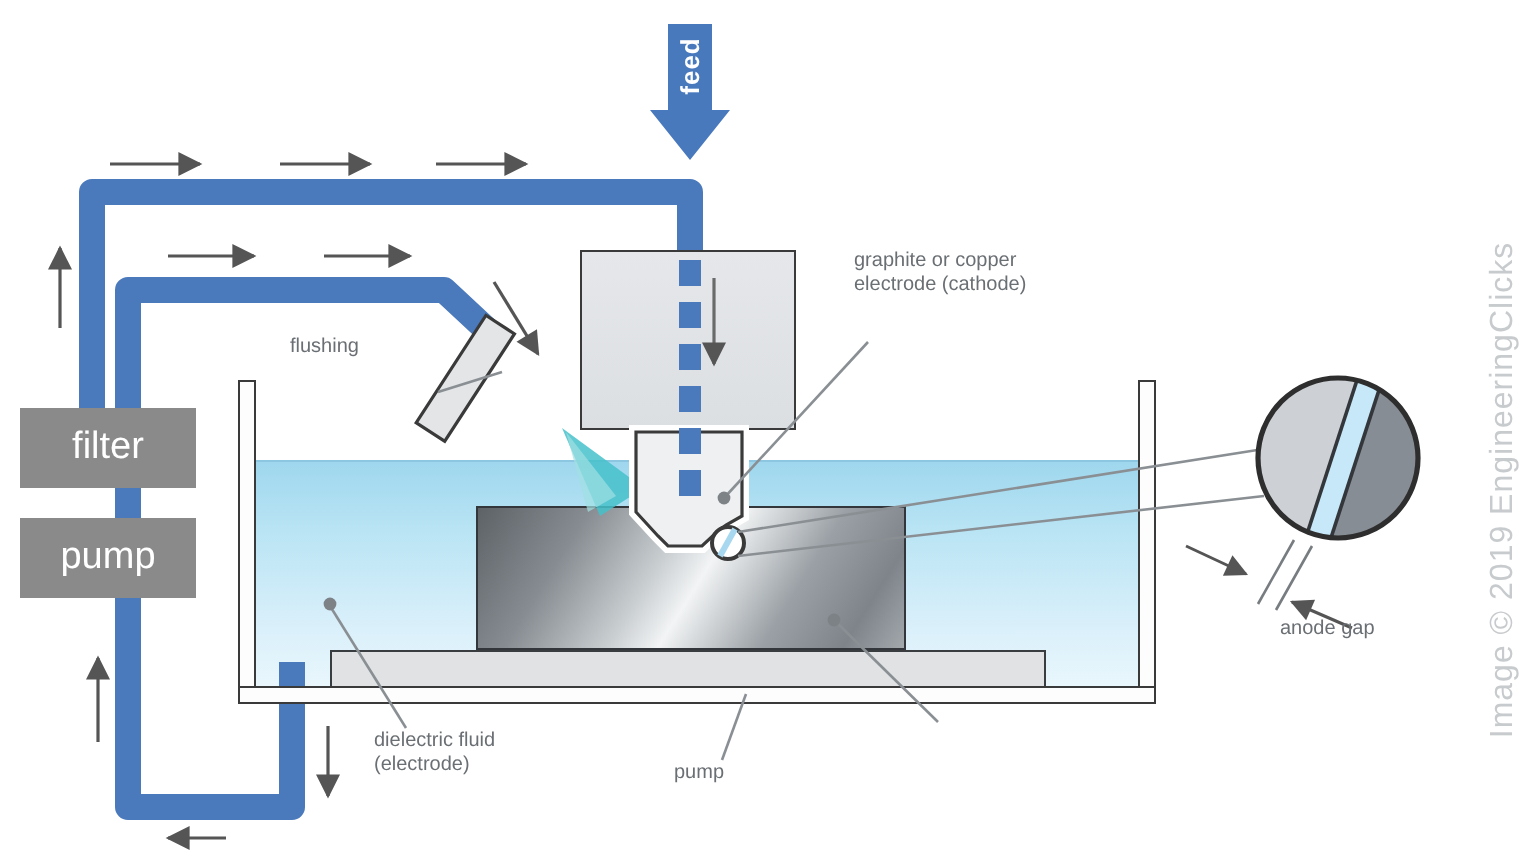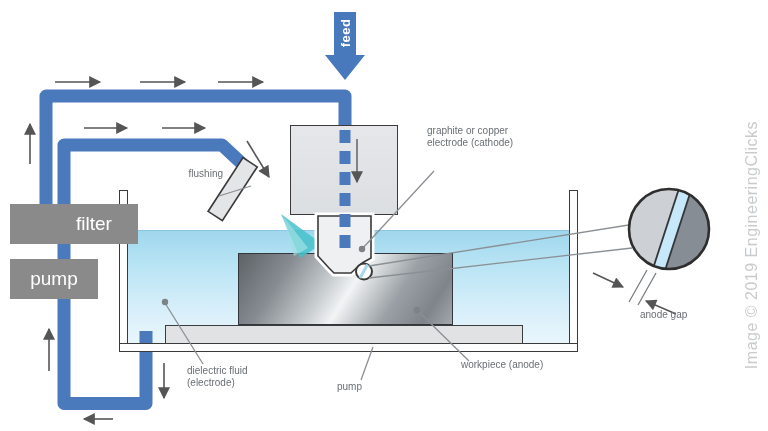--- a/index.html
+++ b/index.html
@@ -28,30 +28,30 @@
     background:#e0e2e4;border:1.2px solid #3a3d40;box-sizing:border-box;}
 
   
   #electrode-block{left:290px;top:125px;width:108px;height:90px;
     background:linear-gradient(180deg,#e5e7ea 0%,#dcdfe2 100%);
     border:1.6px solid #3a3a3a;box-sizing:border-box;}
 
   
   .gbox{background:#8a8a8a;color:#ffffff;font-size:19px;
         display:flex;align-items:center;justify-content:center;}
-  #filter-box{left:10px;top:204px;width:88px;height:40px;padding-left:40px;}
+  #filter-box{left:10px;top:204px;width:88px;height:40px;}
   #pump-box {left:10px;top:259px;width:88px;height:40px;}
 
   
   #feed-label{left:345px;top:33px;color:#ffffff;font-size:13px;font-weight:bold;
     letter-spacing:.5px;transform:translate(-50%,-50%) rotate(-90deg);white-space:nowrap;}
 
   
   .lbl{color:#6a6f74;font-size:10px;line-height:1.22;white-space:nowrap;}
-  #lbl-flushing{left:145px;top:168px;width:78px;text-align:right;}
+  #lbl-flushing{left:145px;top:168px;width:78px;text-align:left;}
   #lbl-electrode{left:427px;top:125px;}
   #lbl-dielectric{left:187px;top:365px;}
   #lbl-tank{left:337px;top:381px;}
   #lbl-workpiece{left:461px;top:359px;}
   #lbl-sparkgap{left:640px;top:309px;}
 
   
   #watermark{left:752px;top:245px;color:#c8cbcd;font-size:16px;letter-spacing:.5px;
     transform:translate(-50%,-50%) rotate(-90deg);white-space:nowrap;}
 </style>
@@ -185,17 +185,16 @@
     <div>graphite or copper</div>
     <div>electrode (cathode)</div>
   </div>
 
   <div id="lbl-dielectric" class="abs lbl">
     <div>dielectric fluid</div>
     <div>(electrode)</div>
   </div>
 
   <div id="lbl-tank" class="abs lbl">pump</div>
-  <div id="lbl-workpiece" class="abs lbl">workpiece (anode)</div>
   <div id="lbl-sparkgap" class="abs lbl">anode gap</div>
 
   <div id="watermark" class="abs">Image © 2019 EngineeringClicks</div>
 </div>
 
 </body></html>

